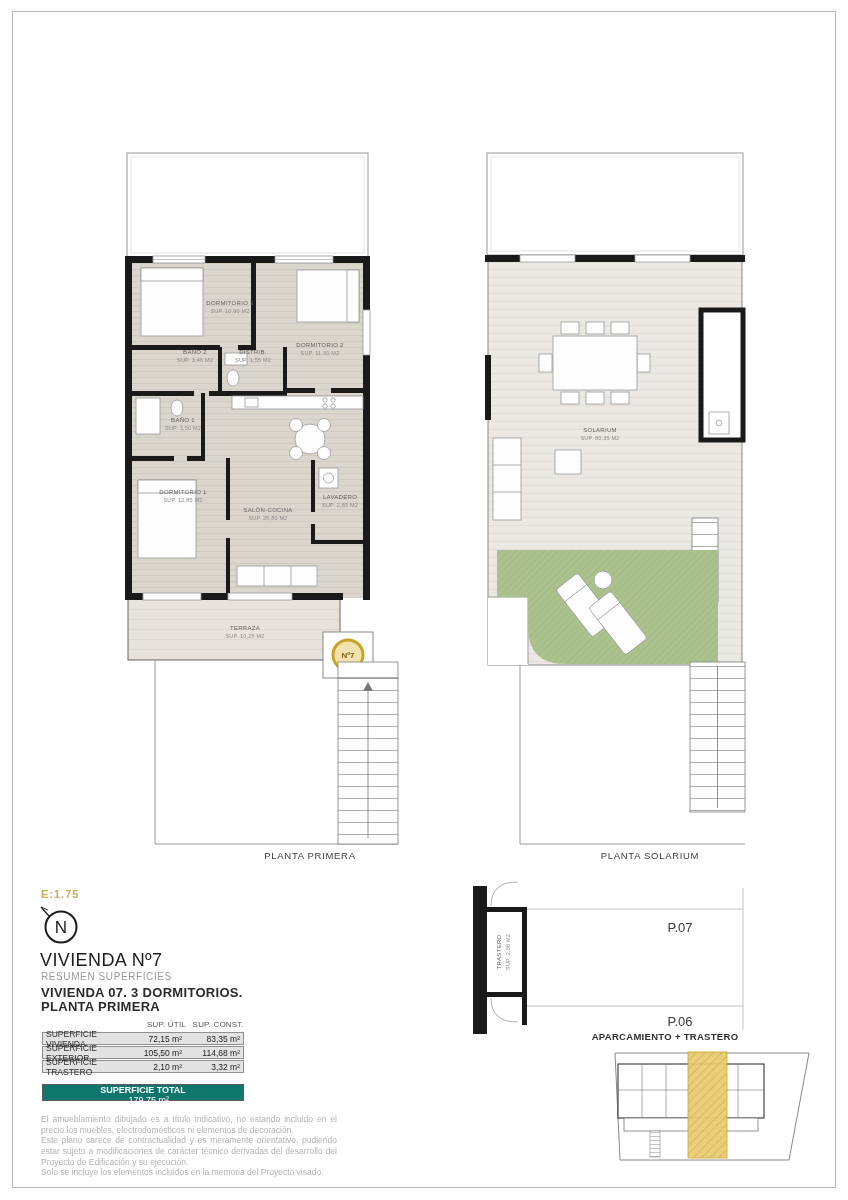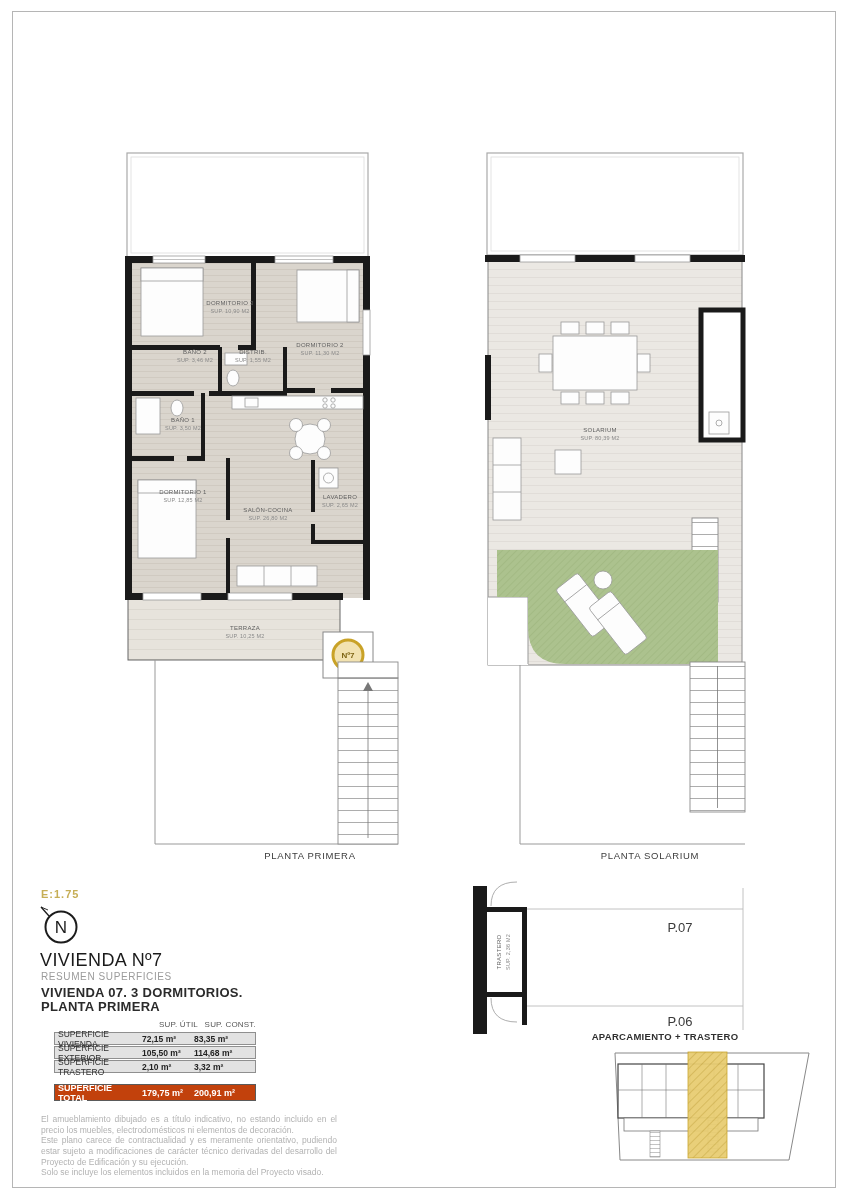--- a/index.html
+++ b/index.html
@@ -18,23 +18,23 @@
   .big-title{font-size:18px;font-weight:400;letter-spacing:.4px;color:#1a1a1a;}
   .sub-title{font-size:10px;letter-spacing:.6px;color:#9b9b9b;}
   .info-line{font-size:13px;font-weight:700;letter-spacing:.3px;color:#2b2b2b;}
   .surfaces{width:202px;}
   .t-head{display:flex;font-size:8px;color:#555;margin-bottom:3px;letter-spacing:.2px;}
   .t-label{flex:1;}
   .t-col{width:52px;text-align:right;}
   .t-col.wide,.t-val.wide{width:58px;}
   .t-row{display:flex;align-items:center;background:#e2e2e2;border:1px solid #8f8f8f;
          height:11px;font-size:8.5px;color:#2f2f2f;padding:0 3px;margin-bottom:1px;}
-  .t-val{width:52px;text-align:left;font-weight:700;color:#222;}
-  .t-total{display:flex;align-items:center;background:#c2410c;color:#fff;height:15px;
-           font-size:9px;font-weight:700;padding:0 3px;margin-top:11px;border:1px solid #5a5a5a;}
+  .t-val{width:52px;text-align:right;font-weight:400;color:#222;}
+  .t-total{display:flex;align-items:center;background:#0f766e;color:#fff;height:15px;
+           font-size:9px;font-weight:700;padding:0 3px;margin-top:11px;border:1px solid #5a5a5a;flex-direction:column;}
   .t-total .t-val{color:#fff;}
   .disclaimer{width:296px;font-size:8.5px;color:#b2b2b2;line-height:1.25;text-align:justify;}
   .disclaimer p{margin:0;}
   .parking-caption{font-size:9.5px;font-weight:700;letter-spacing:.3px;color:#2f2f2f;text-align:center;width:220px;}
 </style>
 </head>
 <body>
 
 <div class="page">
   <div class="abs frame"></div>
@@ -262,21 +262,21 @@
     <line x1="10" y1="12" x2="2" y2="3" stroke="#1c1c1c" stroke-width="1.3"></line>
     <line x1="2" y1="3" x2="9" y2="6" stroke="#1c1c1c" stroke-width="0.9"></line>
     <text x="22" y="29" text-anchor="middle" font-size="17" fill="#1c1c1c">N</text>
   </svg>
 
   <div class="abs big-title" style="left:40px;top:950px">VIVIENDA Nº7</div>
   <div class="abs sub-title" style="left:41px;top:971px">RESUMEN SUPERFICIES</div>
   <div class="abs info-line" style="left:41px;top:985px">VIVIENDA 07. 3 DORMITORIOS.</div>
   <div class="abs info-line" style="left:41px;top:999px">PLANTA PRIMERA</div>
 
-  <div class="abs surfaces" style="left:54px;top:1020px">
+  <div class="abs surfaces" style="left:42px;top:1020px">
     <div class="t-head">
       <span class="t-label"></span>
       <span class="t-col">SUP. ÚTIL</span>
       <span class="t-col wide">SUP. CONST.</span>
     </div>
     <div class="t-row">
       <span class="t-label">SUPERFICIE VIVIENDA</span>
       <span class="t-val">72,15 m²</span>
       <span class="t-val wide">83,35 m²</span>
     </div>

